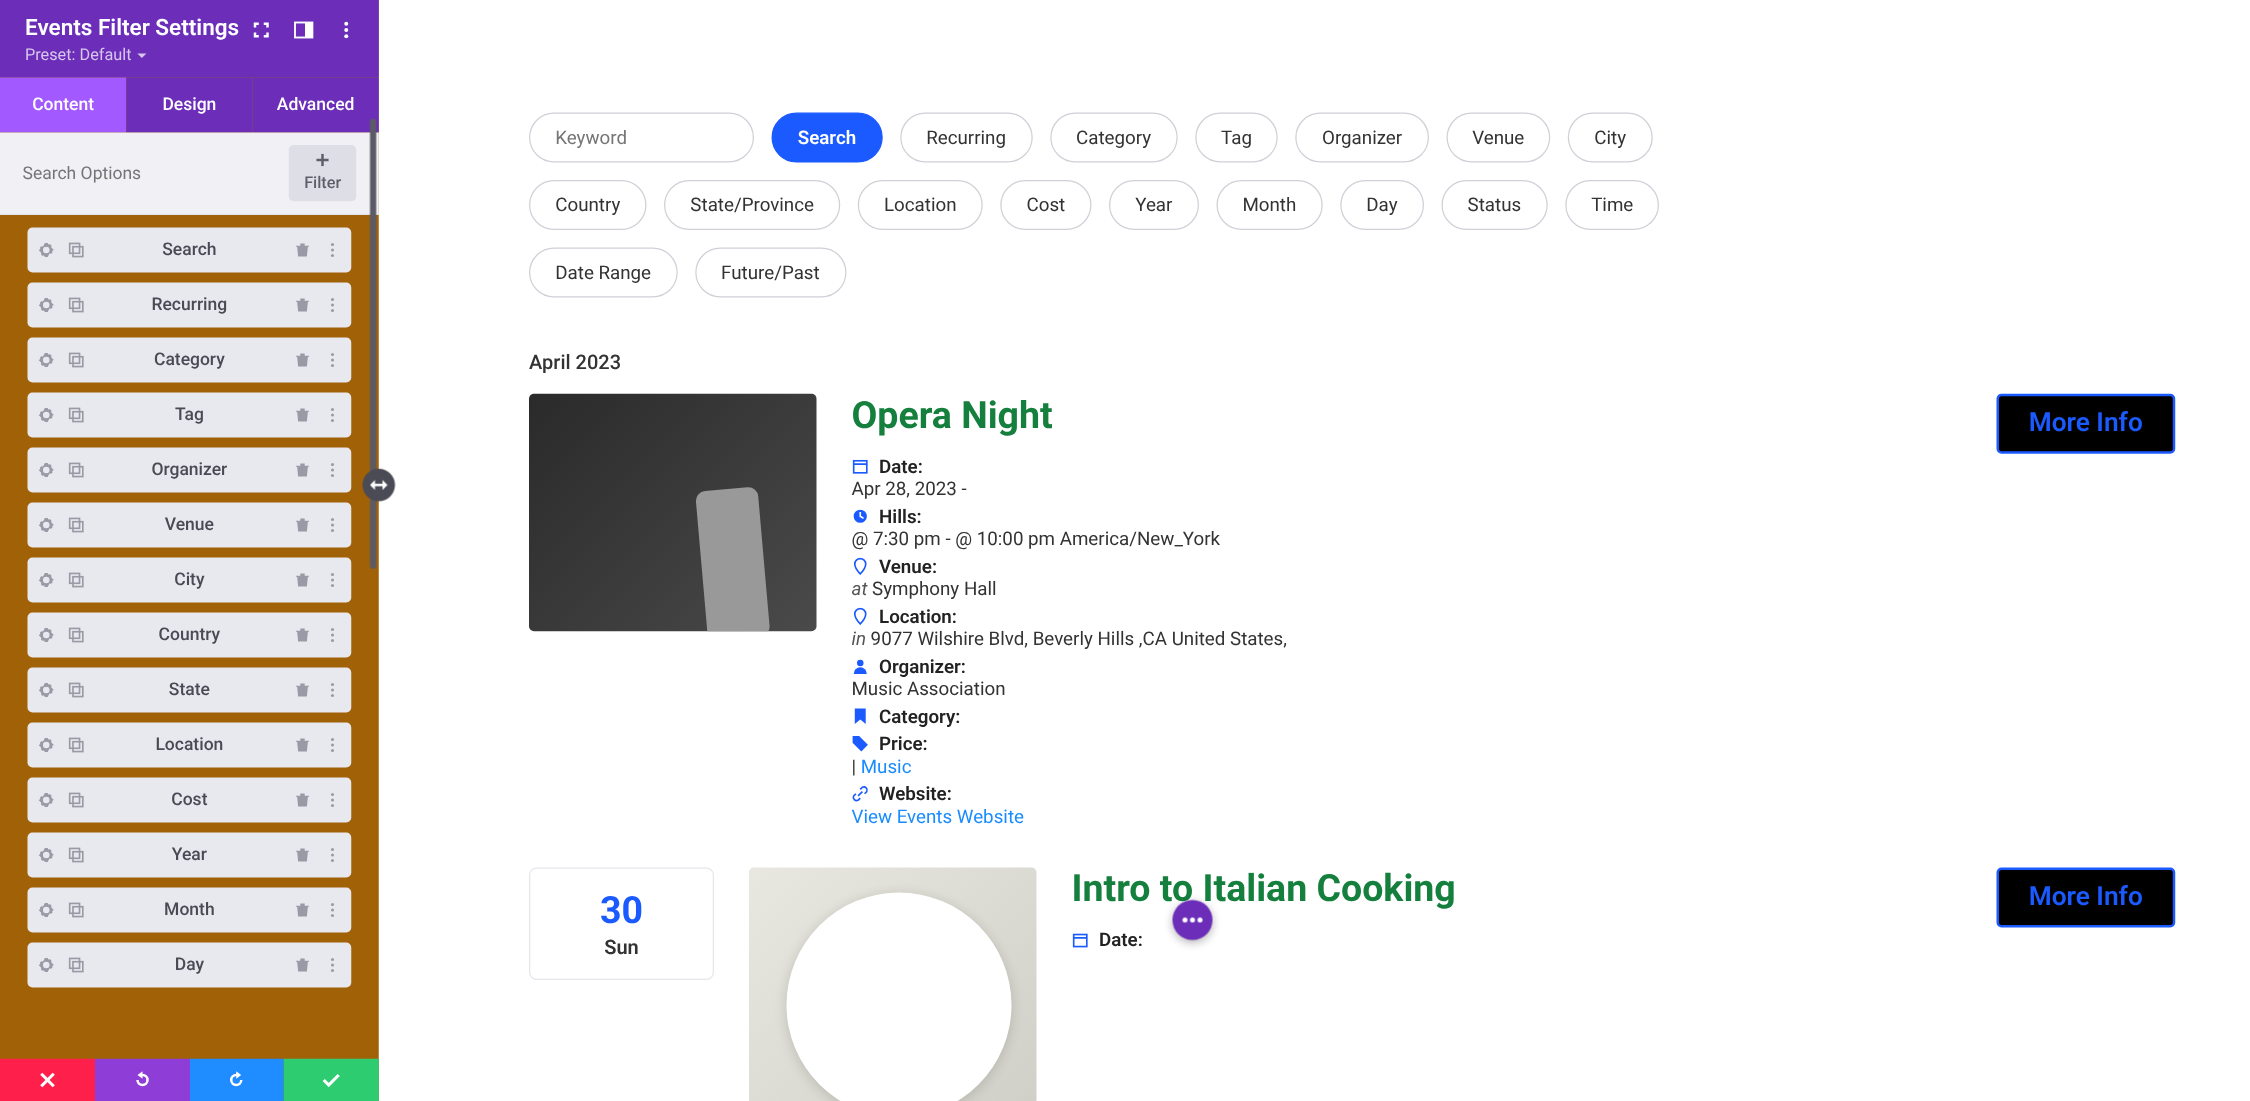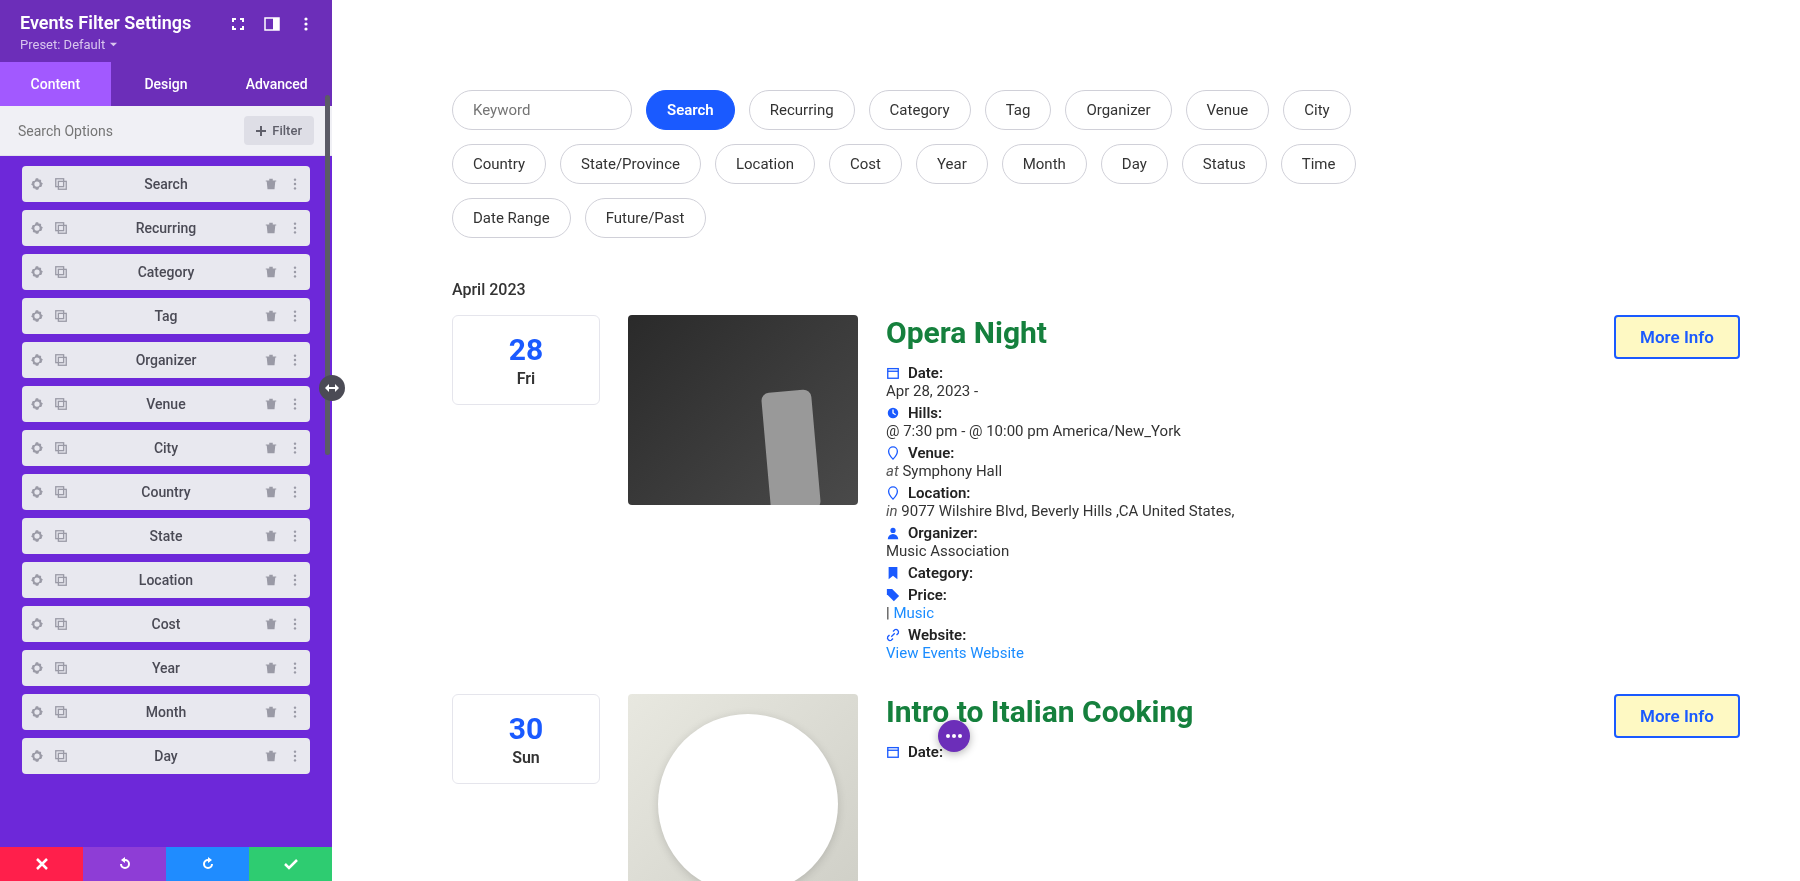--- a/index.html
+++ b/index.html
@@ -1,34 +1,34 @@
 <!DOCTYPE html>
 <html><head>
 <meta charset="utf-8">
 <style>
 * { margin: 0; padding: 0; box-sizing: border-box; font-family: -apple-system, BlinkMacSystemFont, "Segoe UI", Roboto, Helvetica, Arial, sans-serif; }
 body { display: flex; height: 881px; width: 1800px; overflow: hidden; background: #fff; }
 
 
-.sidebar { width: 332px; background: #6d28d9; display: flex; flex-direction: column; position: relative; }
+.sidebar { width: 303px; background: #a16207; display: flex; flex-direction: column; position: relative; }
 .sidebar-header { background: #6c2eb9; color: #fff; padding: 12px 18px 10px 20px; display: flex; justify-content: space-between; align-items: flex-start; }
 .sidebar-header-left { display: flex; flex-direction: column; }
 .module-title { font-size: 18px; font-weight: 600; }
 .preset-label { font-size: 13px; color: #d8c6ee; margin-top: 4px; display: flex; align-items: center; gap: 4px; }
 .preset-label svg { width: 9px; height: 9px; fill: #d8c6ee; }
 .sidebar-header-icons { display: flex; gap: 18px; align-items: center; margin-top: 4px; }
 .header-icon { width: 16px; height: 16px; fill: #fff; cursor: pointer; }
 
 .tabs { display: flex; }
 .tab { flex: 1; text-align: center; padding: 14px 0; font-size: 14px; font-weight: 500; color: #fff; background: #6c2eb9; cursor: pointer; }
 .tab.active { background: #a259ff; }
 
 .search-row { display: flex; align-items: center; justify-content: space-between; padding: 10px 18px; background: #f0f0f5; border-bottom: 1px solid #e3e3ea; }
 .search-input { border: none; background: transparent; font-size: 14px; color: #888; outline: none; flex: 1; }
-.add-filter-btn { display: flex; align-items: center; gap: 6px; background: #dedee6; border: none; color: #5f5f6a; font-size: 13px; font-weight: 500; padding: 7px 12px; border-radius: 4px; cursor: pointer; }
+.add-filter-btn { display: flex; align-items: center; gap: 6px; background: #dedee6; border: none; color: #5f5f6a; font-size: 13px; font-weight: 500; padding: 7px 12px; border-radius: 4px; cursor: pointer; flex-direction: column; }
 .plus-svg { width: 10px; height: 10px; fill: #5f5f6a; }
 
 .filter-list { padding: 10px 22px; overflow-y: auto; flex: 1; }
 .filter-list::-webkit-scrollbar { width: 6px; }
 .filter-list::-webkit-scrollbar-thumb { background: #5b5b66; border-radius: 3px; }
 .filter-item { display: flex; align-items: center; background: #e8e8ef; border-radius: 4px; padding: 10px 8px; margin-bottom: 8px; }
 .filter-item-left { display: flex; gap: 10px; }
 .gear-svg, .dup-svg, .trash-svg, .dots-svg { width: 14px; height: 14px; fill: #9a9aa6; cursor: pointer; }
 .filter-label { flex: 1; text-align: center; font-size: 14px; color: #4a4a55; font-weight: 500; }
 .filter-item-right { display: flex; gap: 10px; }
@@ -64,21 +64,21 @@
 .event-img.food { background: linear-gradient(135deg,#e8e8e0,#d0d0c8); }
 .event-img .img-accent { position:absolute; left:60%; top:40%; width:50px; height:120px; background:#999; border-radius:8px; transform:rotate(-5deg);}
 .event-img.food .plate { position:absolute; left:30px; top:20px; width:180px; height:180px; background:#fff; border-radius:50%; box-shadow:0 2px 10px rgba(0,0,0,.15);}
 .event-details { flex: 1; }
 .event-title { font-size: 30px; font-weight: 700; color: #15803d; margin-bottom: 14px; }
 .detail-row { display: flex; align-items: center; gap: 8px; font-size: 15px; font-weight: 600; color: #222; margin-top: 4px; }
 .detail-icon { width: 14px; height: 14px; fill: #1a5aff; }
 .detail-value { font-size: 15px; color: #333; font-weight: 400; margin-bottom: 4px; }
 .detail-value .italic { font-style: italic; color: #555; }
 .link { color: #1a8cff; cursor: pointer; }
-.more-info-btn { border: 2px solid #1a5aff; color: #1a5aff; background: #fef9c3; padding: 10px 24px; font-size: 17px; font-weight: 600; border-radius: 4px; cursor: pointer; align-self: flex-start; }
+.more-info-btn { border: 2px solid #1a5aff; color: #1a5aff; background: #000000; padding: 10px 24px; font-size: 21px; font-weight: 600; border-radius: 4px; cursor: pointer; align-self: flex-start; }
 
 .fab { position: fixed; left: 938px; top: 720px; width: 32px; height: 32px; border-radius: 50%; background: #6c2eb9; display: flex; align-items: center; justify-content: center; cursor: pointer; box-shadow: 0 2px 8px rgba(0,0,0,.3);}
 .fab svg { width: 18px; height: 6px; fill: #fff; }
 </style>
 </head>
 <body>
 
 <div class="sidebar">
   <div class="sidebar-header">
     <div class="sidebar-header-left">
@@ -487,24 +487,20 @@
       <div class="chip">Status</div>
       <div class="chip">Time</div>
       <div class="chip">Date Range</div>
       <div class="chip">Future/Past</div>
     </div>
 
   <div class="month-heading">April 2023</div>
 
   <div id="events-container">
       <div class="event-card">
-    <div class="date-box">
-      <div class="date-num">28</div>
-      <div class="date-day">Fri</div>
-    </div>
     <div class="event-img ">
           <div class="img-accent"></div>
         </div>
     <div class="event-details">
           <div class="event-title">Opera Night</div>
           <div class="detail-row">
             <svg class="detail-icon" viewBox="0 0 16 16">
               <rect x="2" y="3" width="12" height="11" fill="none" stroke="#1a5aff" stroke-width="1.5"></rect>
               <path d="M2 6h12" stroke="#1a5aff" stroke-width="1.5"></path>
             </svg>

